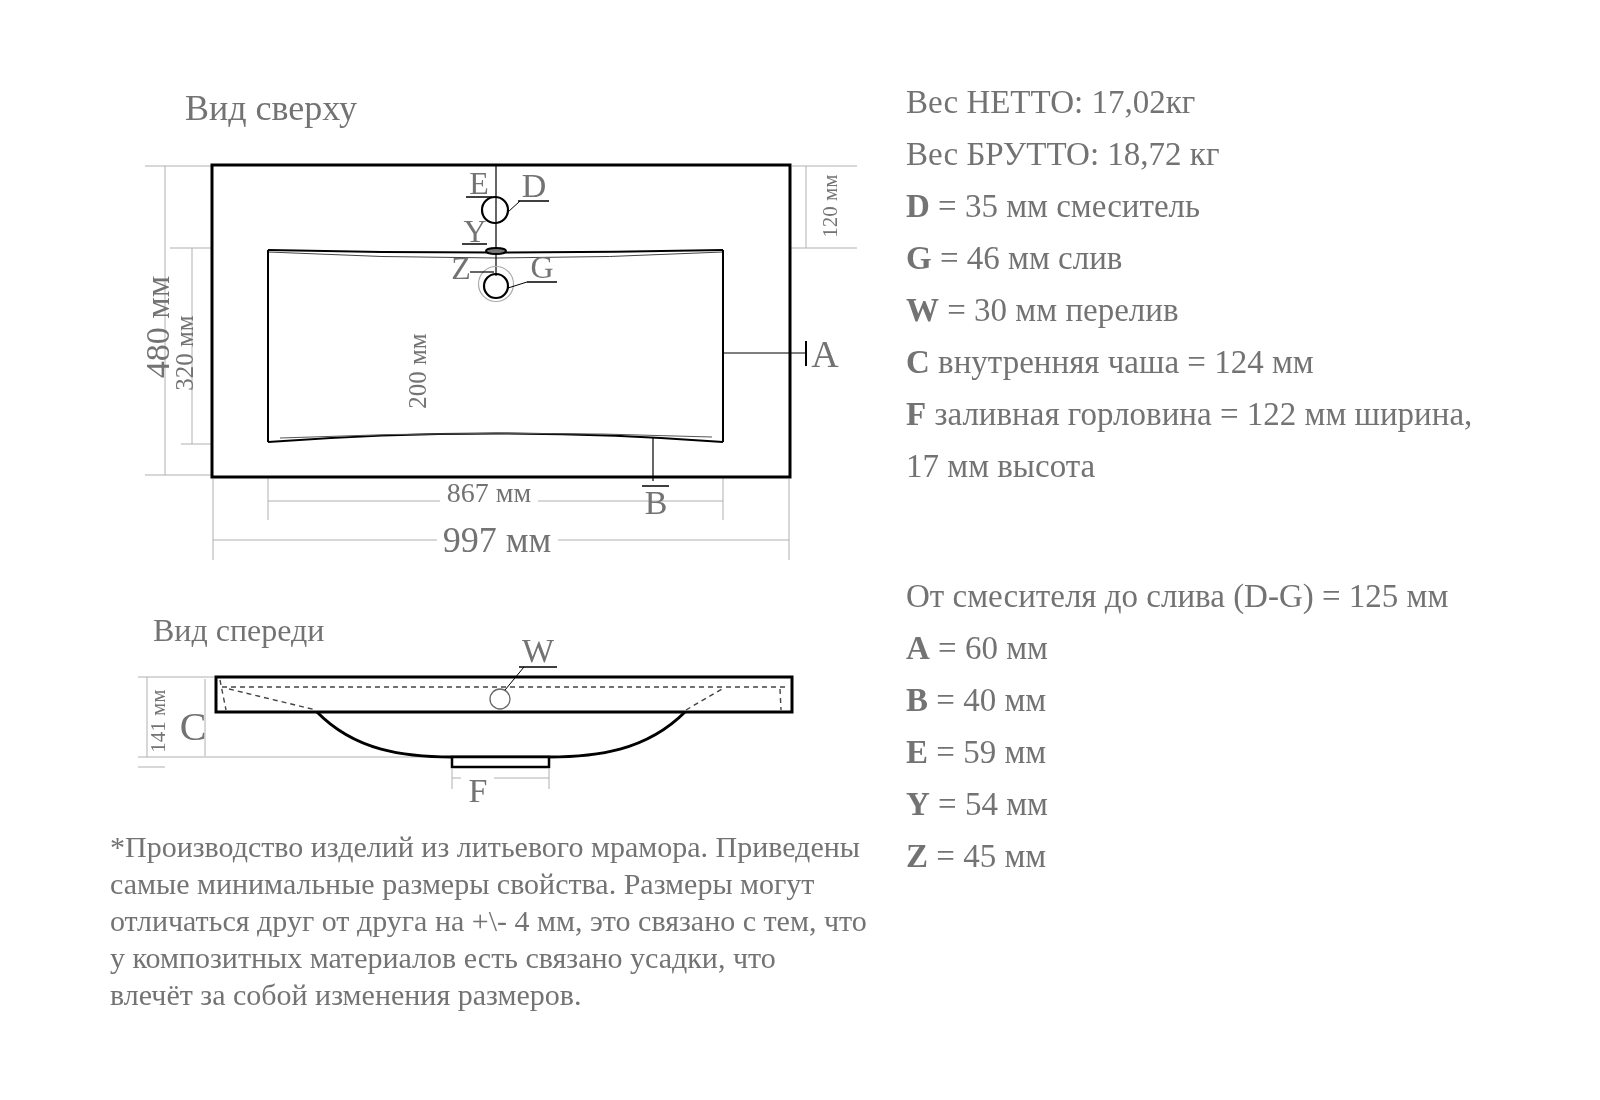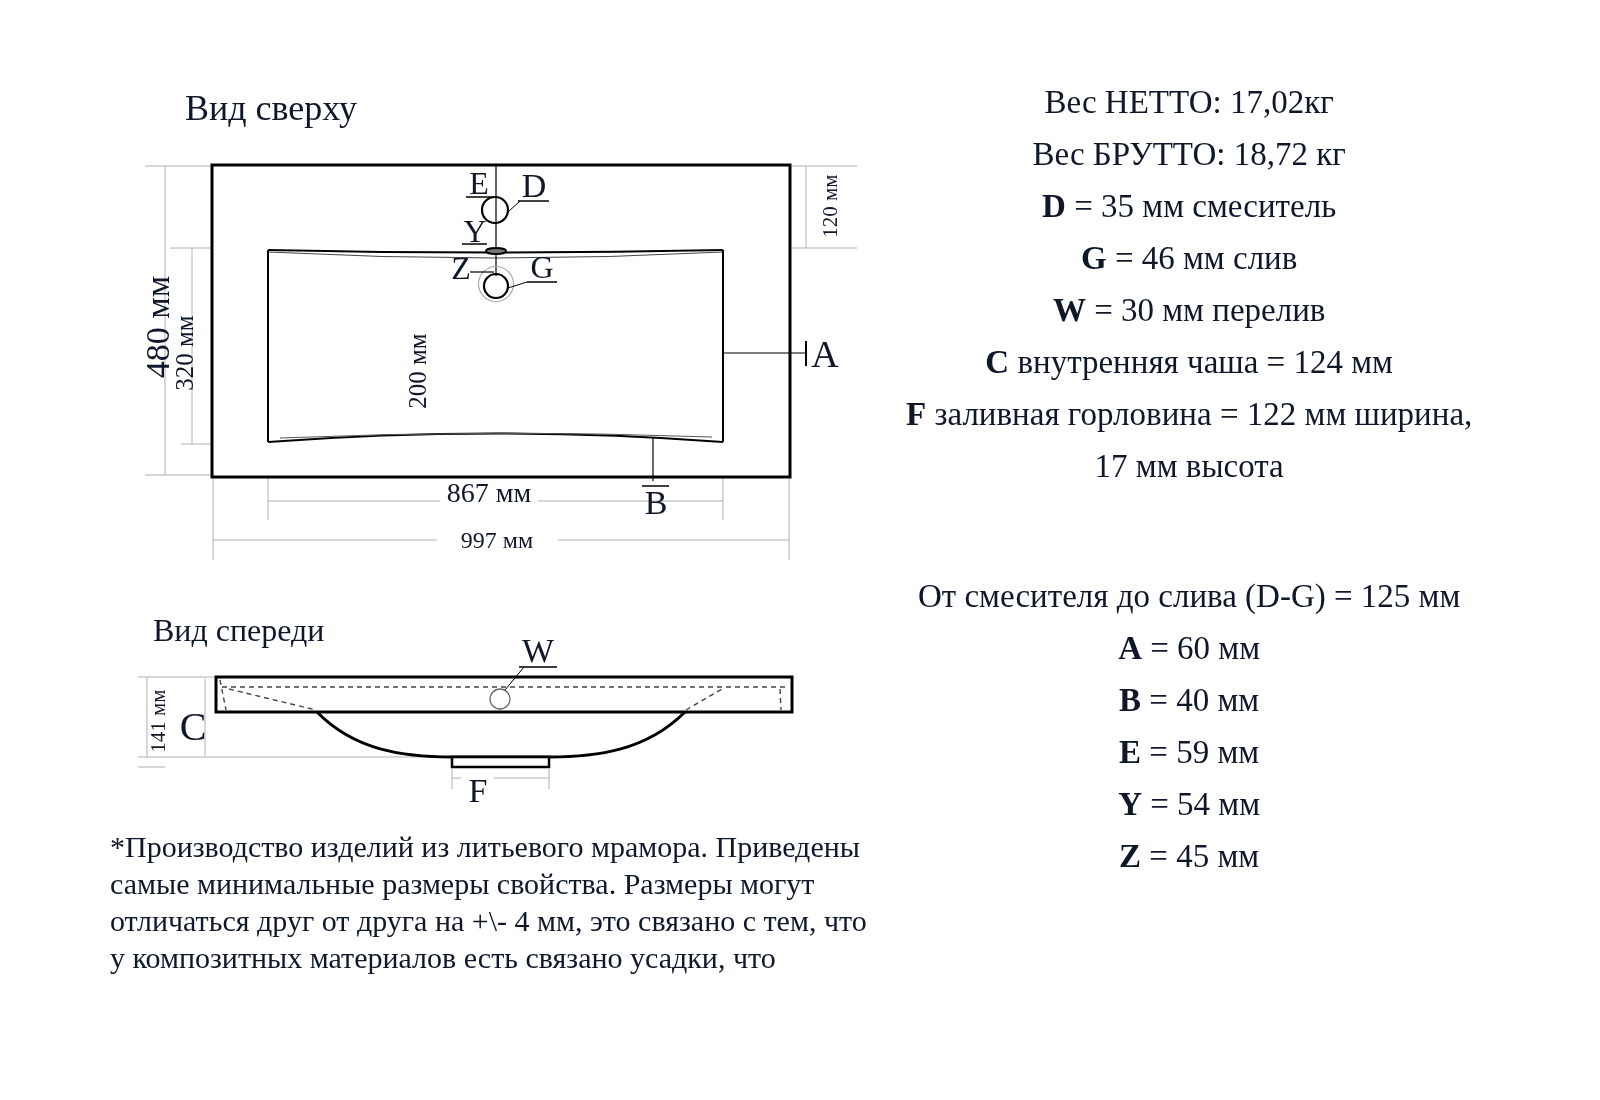--- a/index.html
+++ b/index.html
@@ -1,31 +1,31 @@
 <!DOCTYPE html>
 <html><head>
 <meta charset="utf-8">
 <style>
   html,body{margin:0;padding:0;background:#fff;}
   #canvas{
     position:relative;width:1600px;height:1100px;background:#ffffff;overflow:hidden;
-    font-family:"Liberation Serif","DejaVu Serif",serif;color:#0f172a;
+    font-family:"Liberation Serif","DejaVu Serif",serif;color:#737373;
   }
   #drawing{position:absolute;left:0;top:0;}
   .lbl{position:absolute;white-space:nowrap;line-height:1;}
   .ctr{transform:translate(-50%,-50%);}
   .rot{transform:translate(-50%,-50%) rotate(-90deg);}
   .view-title{font-size:36px;}
   .letter{font-size:32px;}
   .dim-lg{font-size:34px;}
   .dim-md{font-size:28px;text-align:right;}
   .dim-sm{font-size:25px;}
   .dim-xs{font-size:21px;}
   #specs{position:absolute;left:906px;top:76px;font-size:33px;}
-  .spec-line{height:52px;line-height:52px;white-space:nowrap;text-align:center;}
+  .spec-line{height:52px;line-height:52px;white-space:nowrap;}
   .spec-line .b{font-weight:bold;}
   .spec-line.gap{margin-top:78px;}
   #footnote{position:absolute;left:110px;top:828px;font-size:30px;line-height:37px;}
   .foot-line{white-space:nowrap;}
 </style>
 </head>
 <body>
 
 <div id="canvas">
 
@@ -154,21 +154,21 @@
   <div class="lbl letter ctr" style="left:461px;top:268px;">Z</div>
   <div class="lbl letter ctr" style="left:542px;top:267px;">G</div>
   <div class="lbl letter ctr" style="left:825px;top:354px;font-size:38px;">A</div>
   <div class="lbl letter ctr" style="left:656px;top:503px;font-size:34px;">B</div>
 
   <div class="lbl dim-lg rot" style="left:158px;top:327px;">480 мм</div>
   <div class="lbl dim-sm rot" style="left:184px;top:353px;">320 мм</div>
   <div class="lbl dim-sm rot" style="left:417px;top:371px;">200 мм</div>
   <div class="lbl dim-xs rot" style="left:830px;top:206px;">120 мм</div>
   <div class="lbl dim-md ctr" style="left:489px;top:493px;">867 мм</div>
-  <div class="lbl dim-lg ctr" style="left:497px;top:540px;font-size:24px;">997 мм</div>
+  <div class="lbl dim-lg ctr" style="left:497px;top:540px;font-size:36px;">997 мм</div>
 
   <div class="lbl letter ctr" style="left:538px;top:651px;font-size:34px;">W</div>
   <div class="lbl letter ctr" style="left:193px;top:727px;font-size:40px;">C</div>
   <div class="lbl letter ctr" style="left:478px;top:791px;font-size:34px;">F</div>
   <div class="lbl dim-xs rot" style="left:158px;top:721px;">141 мм</div>
 
   <div id="specs">
     <div class="spec-line"><span class="b"></span><span>Вес НЕТТО: 17,02кг</span></div>
     <div class="spec-line"><span class="b"></span><span>Вес БРУТТО: 18,72 кг</span></div>
     <div class="spec-line"><span class="b">D</span><span> = 35 мм смеситель</span></div>
@@ -183,15 +183,16 @@
     <div class="spec-line"><span class="b">E</span><span> = 59 мм</span></div>
     <div class="spec-line"><span class="b">Y</span><span> = 54 мм</span></div>
     <div class="spec-line"><span class="b">Z</span><span> = 45 мм</span></div>
   </div>
 
   <div id="footnote">
     <div class="foot-line">*Производство изделий из литьевого мрамора. Приведены</div>
     <div class="foot-line">самые минимальные размеры свойства. Размеры могут</div>
     <div class="foot-line">отличаться друг от друга на +\- 4 мм, это связано с тем, что</div>
     <div class="foot-line">у композитных материалов есть связано усадки, что</div>
+    <div class="foot-line">влечёт за собой изменения размеров.</div>
   </div>
 
 </div>
 
 </body></html>

